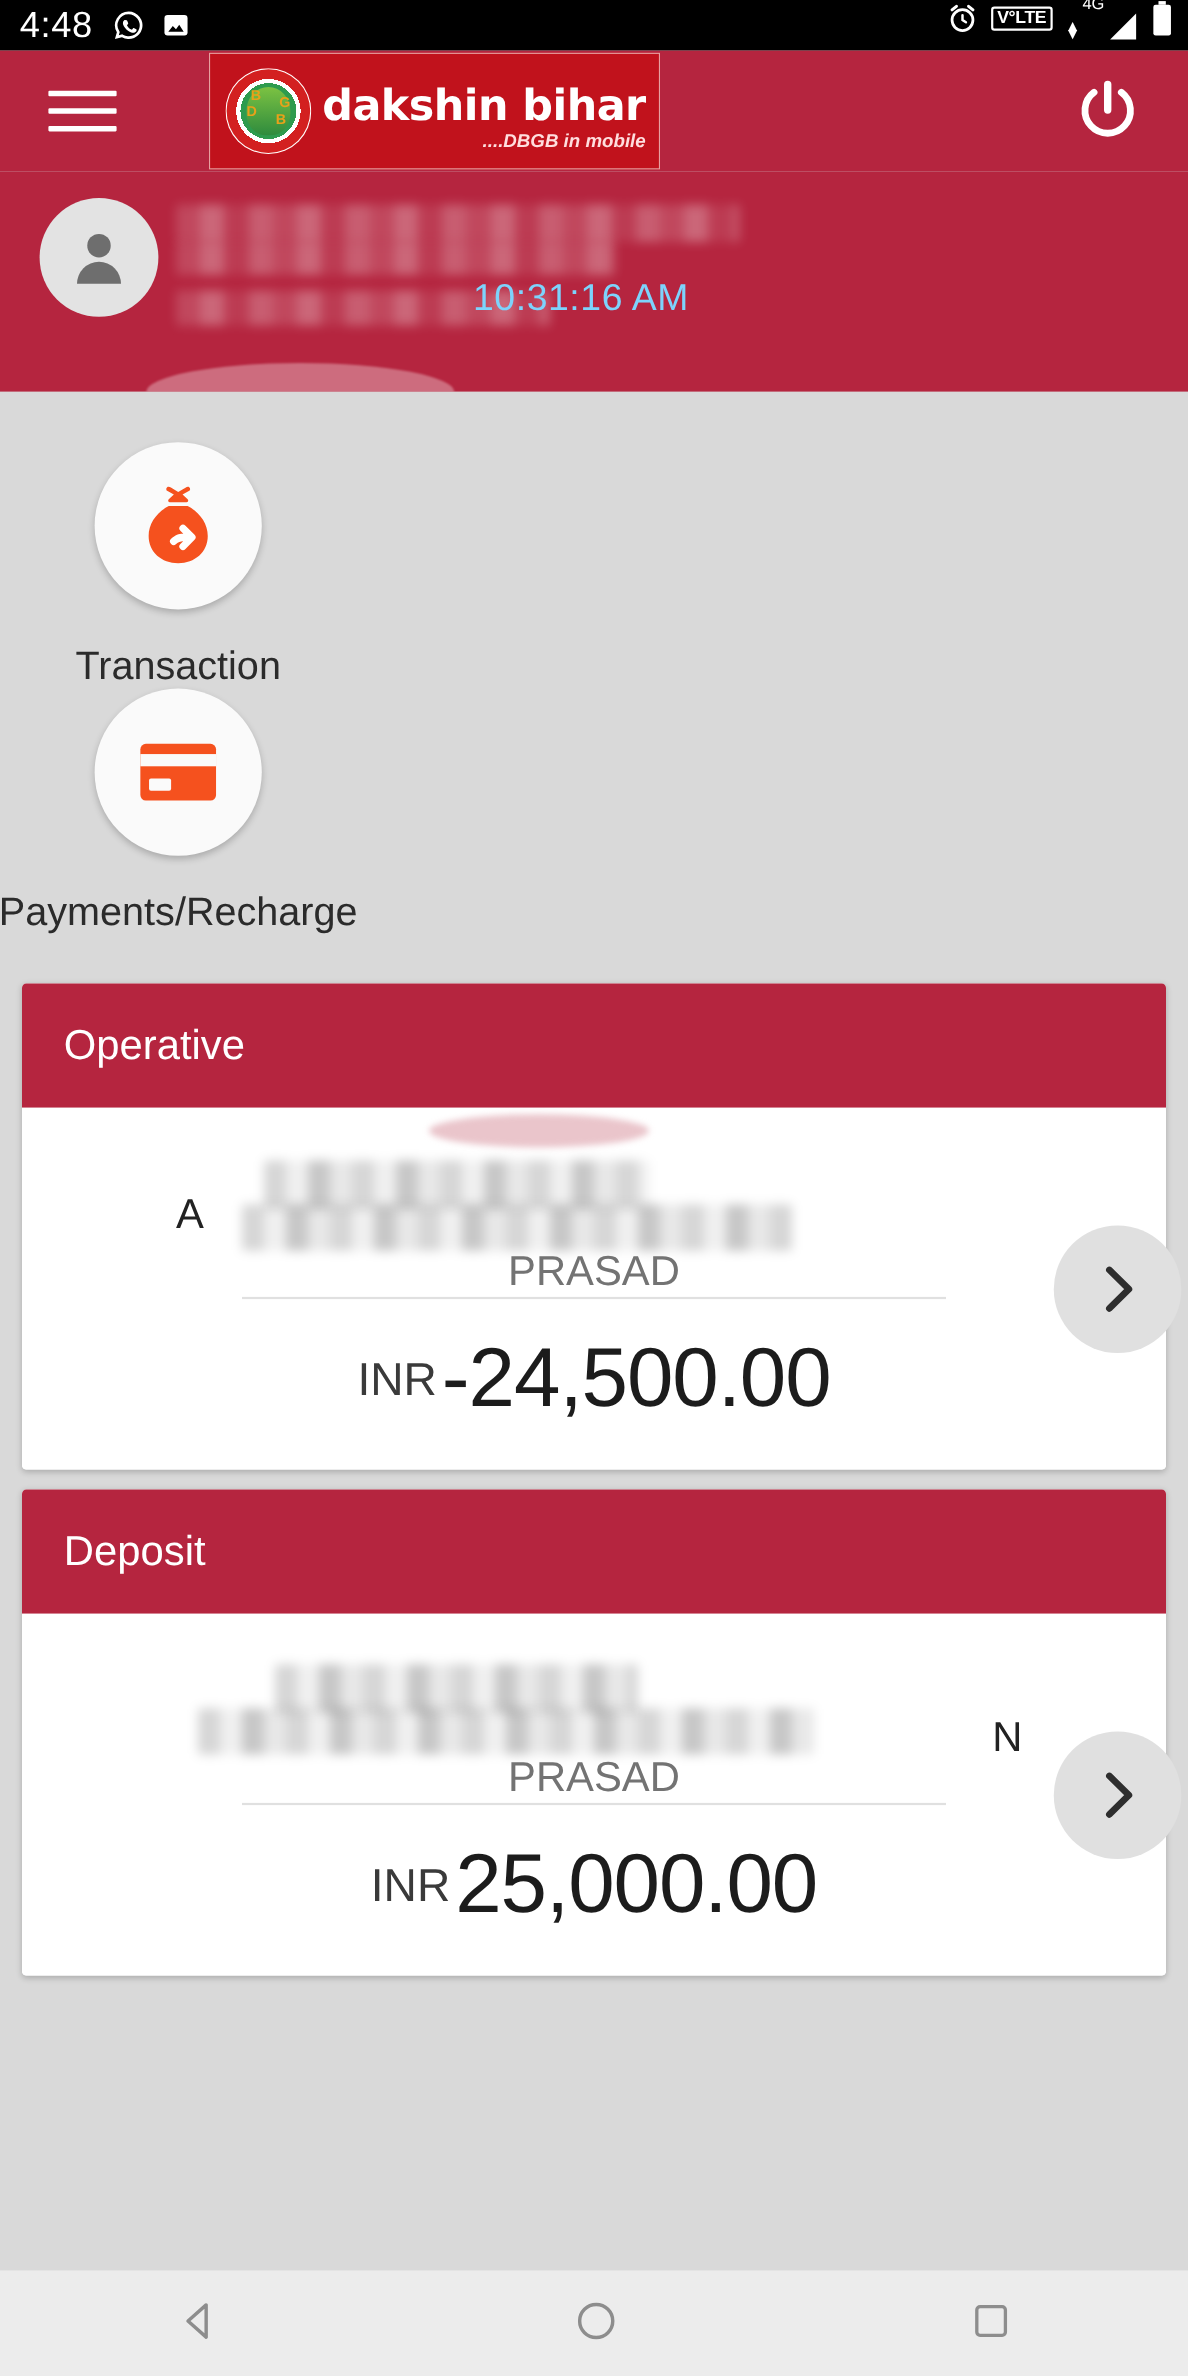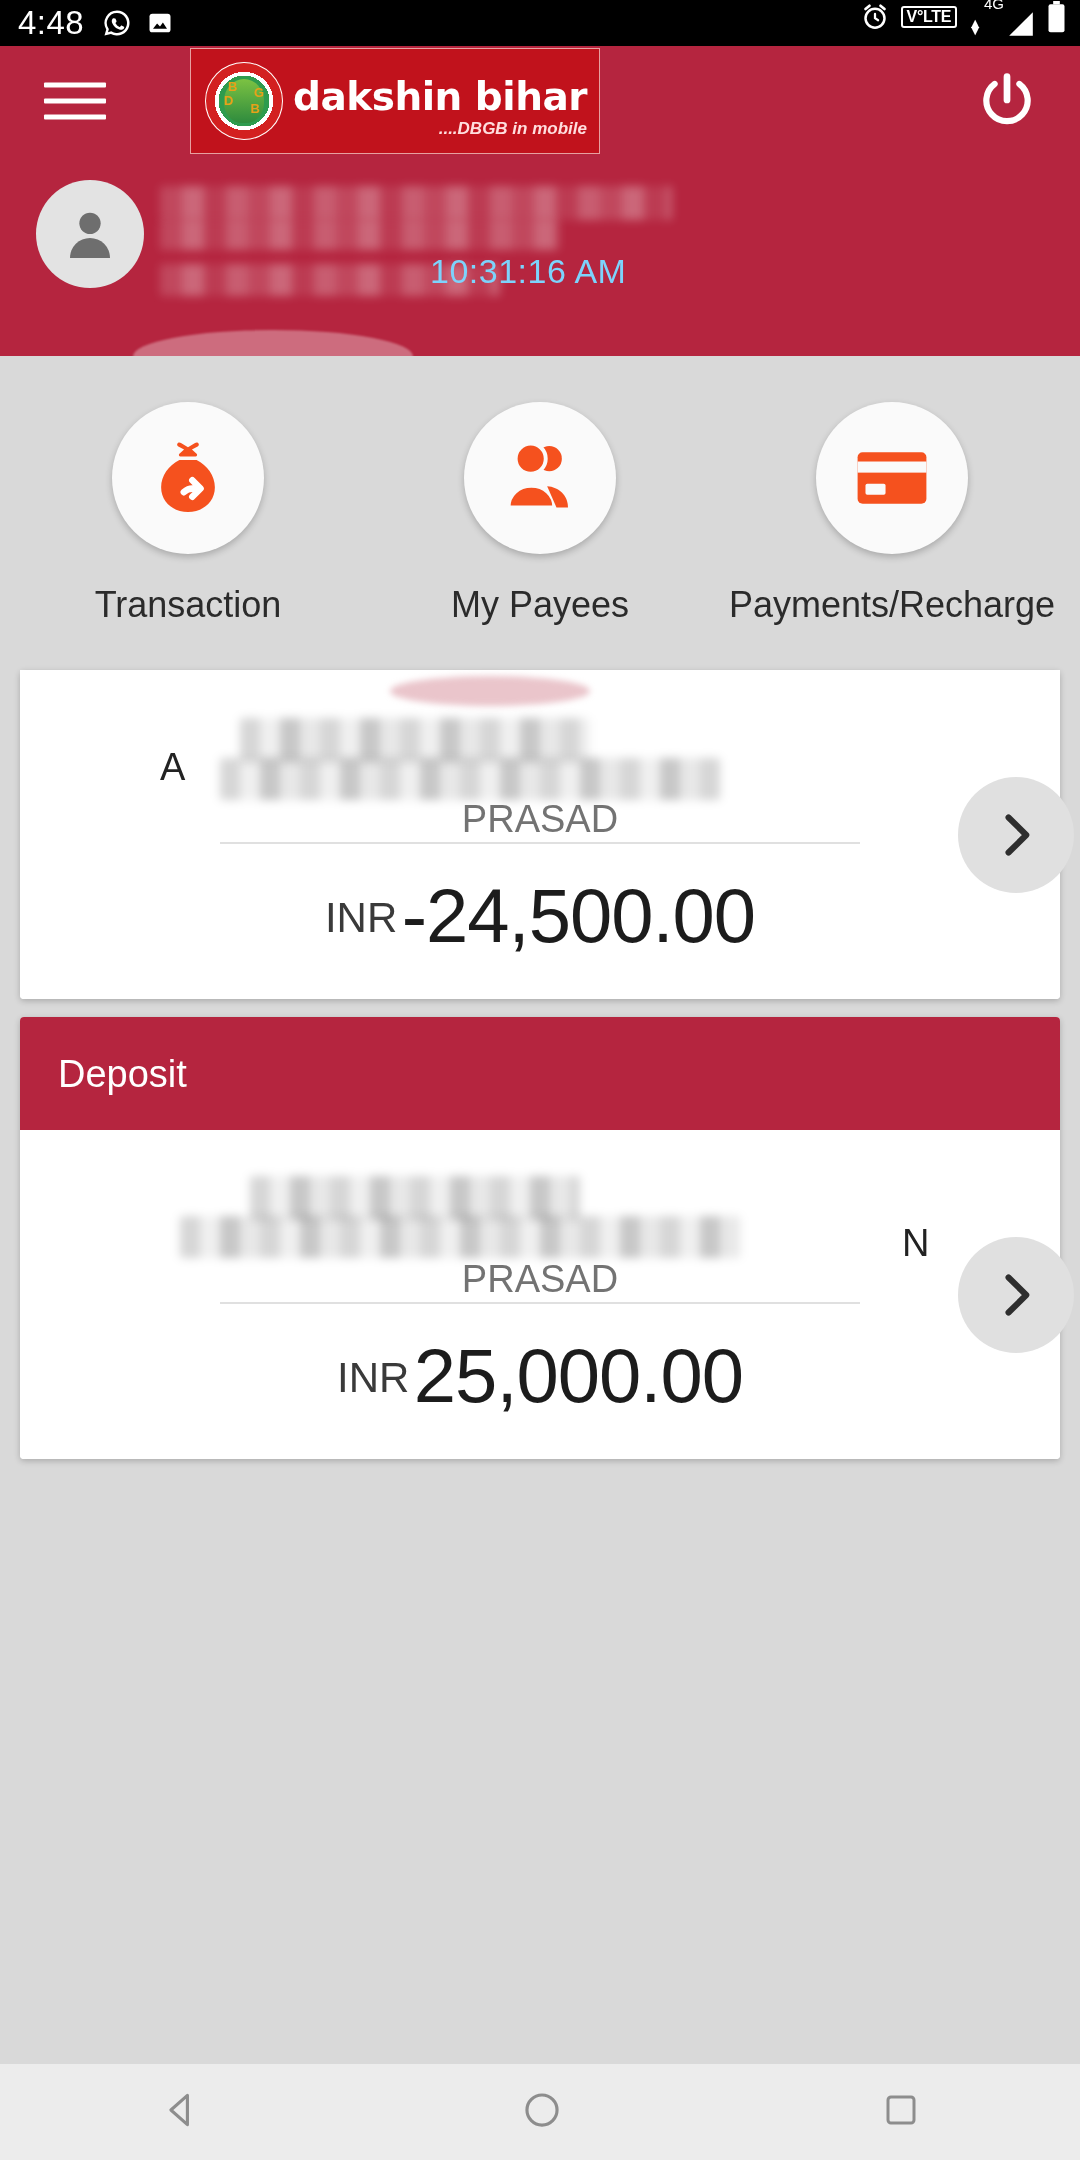--- a/index.html
+++ b/index.html
@@ -117,20 +117,21 @@
   .smear{
     position:absolute; left:133px; bottom:-18px; width:280px; height:44px;
     background:rgba(255,255,255,.33); border-radius:50%/60% 60% 40% 40%;
     filter:blur(1px);
   }
 
   
   .quick{
     display:flex; justify-content:space-around; align-items:flex-start;
     padding:46px 12px 26px;
+    flex-direction:column;
   }
   .qa{ display:flex; flex-direction:column; align-items:center; width:300px; cursor:pointer; }
   .qa-circle{
     width:152px; height:152px; border-radius:50%;
     background:#fafafa; box-shadow:0 3px 7px rgba(0,0,0,.22);
     display:flex; align-items:center; justify-content:center;
   }
   .qa-label{
     margin-top:30px; font-size:36px; color:#2b2b2b; white-space:nowrap;
   }
@@ -289,46 +290,36 @@
     <div class="qa-circle">
       <svg width="86" height="86" viewBox="0 0 24 24">
         <path fill="#f5511e" d="M9.2 2.2c-.35.25-.3.8.1 1l1.6.85-1.3 1.2c-.3.28-.1.75.3.75h4.2c.4 0 .6-.47.3-.75l-1.3-1.2 1.6-.85c.4-.2.45-.75.1-1-.3-.2-.65-.05-.95.12L12 3.4l-1.85-1.1c-.3-.17-.65-.32-.95-.1z"></path>
         <path fill="#f5511e" d="M9.6 7c-3 1.5-5.1 4.4-5.1 7.6C4.5 18.7 7.8 21.5 12 21.5s7.5-2.8 7.5-6.9c0-3.2-2.1-6.1-5.1-7.6z"></path>
         <path fill="#fff" d="M10.2 16.6a.9.9 0 0 1 0-1.3c1.1-1.1 2.2-1.35 3.1-1.3l-.75-.75a.9.9 0 1 1 1.3-1.25l2.3 2.3a.9.9 0 0 1 0 1.27l-2.3 2.3a.9.9 0 0 1-1.3-1.26l.72-.72c-.6-.02-1.25.18-1.8.73a.9.9 0 0 1-1.27 0z"></path>
       </svg>
     </div>
     <div class="qa-label">Transaction</div>
   </div>
 
-  <div class="qa">
-    <div class="qa-circle">
-      <svg width="86" height="86" viewBox="0 0 24 24">
-        <circle cx="14.6" cy="6.6" r="3.5" fill="#f5511e"></circle>
-        <circle cx="9.4" cy="6.6" r="4.2" fill="#f5511e" stroke="#fafafa" stroke-width="1.1"></circle>
-        <path d="M3.2 20.2c0-3.6 2.9-6 6.4-6s6.4 2.4 6.4 6z" fill="#f5511e" stroke="#fafafa" stroke-width="1.1"></path>
-        <path d="M14 14.3c3.2.2 5.8 2.5 5.8 5.9h-3.2" fill="#f5511e"></path>
-      </svg>
-    </div>
-    <div class="qa-label">My Payees</div>
-  </div>
 
   <div class="qa">
     <div class="qa-circle">
       <svg width="86" height="86" viewBox="0 0 24 24">
         <rect x="2.4" y="4.8" width="19.2" height="14.4" rx="1.4" fill="#f5511e"></rect>
         <rect x="2.4" y="7.4" width="19.2" height="3.1" fill="#fafafa"></rect>
         <rect x="4.6" y="13.6" width="5.6" height="3.1" rx=".5" fill="#fafafa"></rect>
       </svg>
     </div>
     <div class="qa-label">Payments/Recharge</div>
   </div>
 
 </div>
 
 <div class="card">
+  <div class="card-head">Operative</div>
   <div class="card-body">
     <div class="acct-name-wrap">
       <div class="nb-smear"></div>
       <div class="acct-pre">A</div>
       <div class="name-blur nb1"></div>
       <div class="name-blur nb2"></div>
       <div class="acct-post">PRASAD</div>
     </div>
     <div class="divider"></div>
     <div class="balance">

